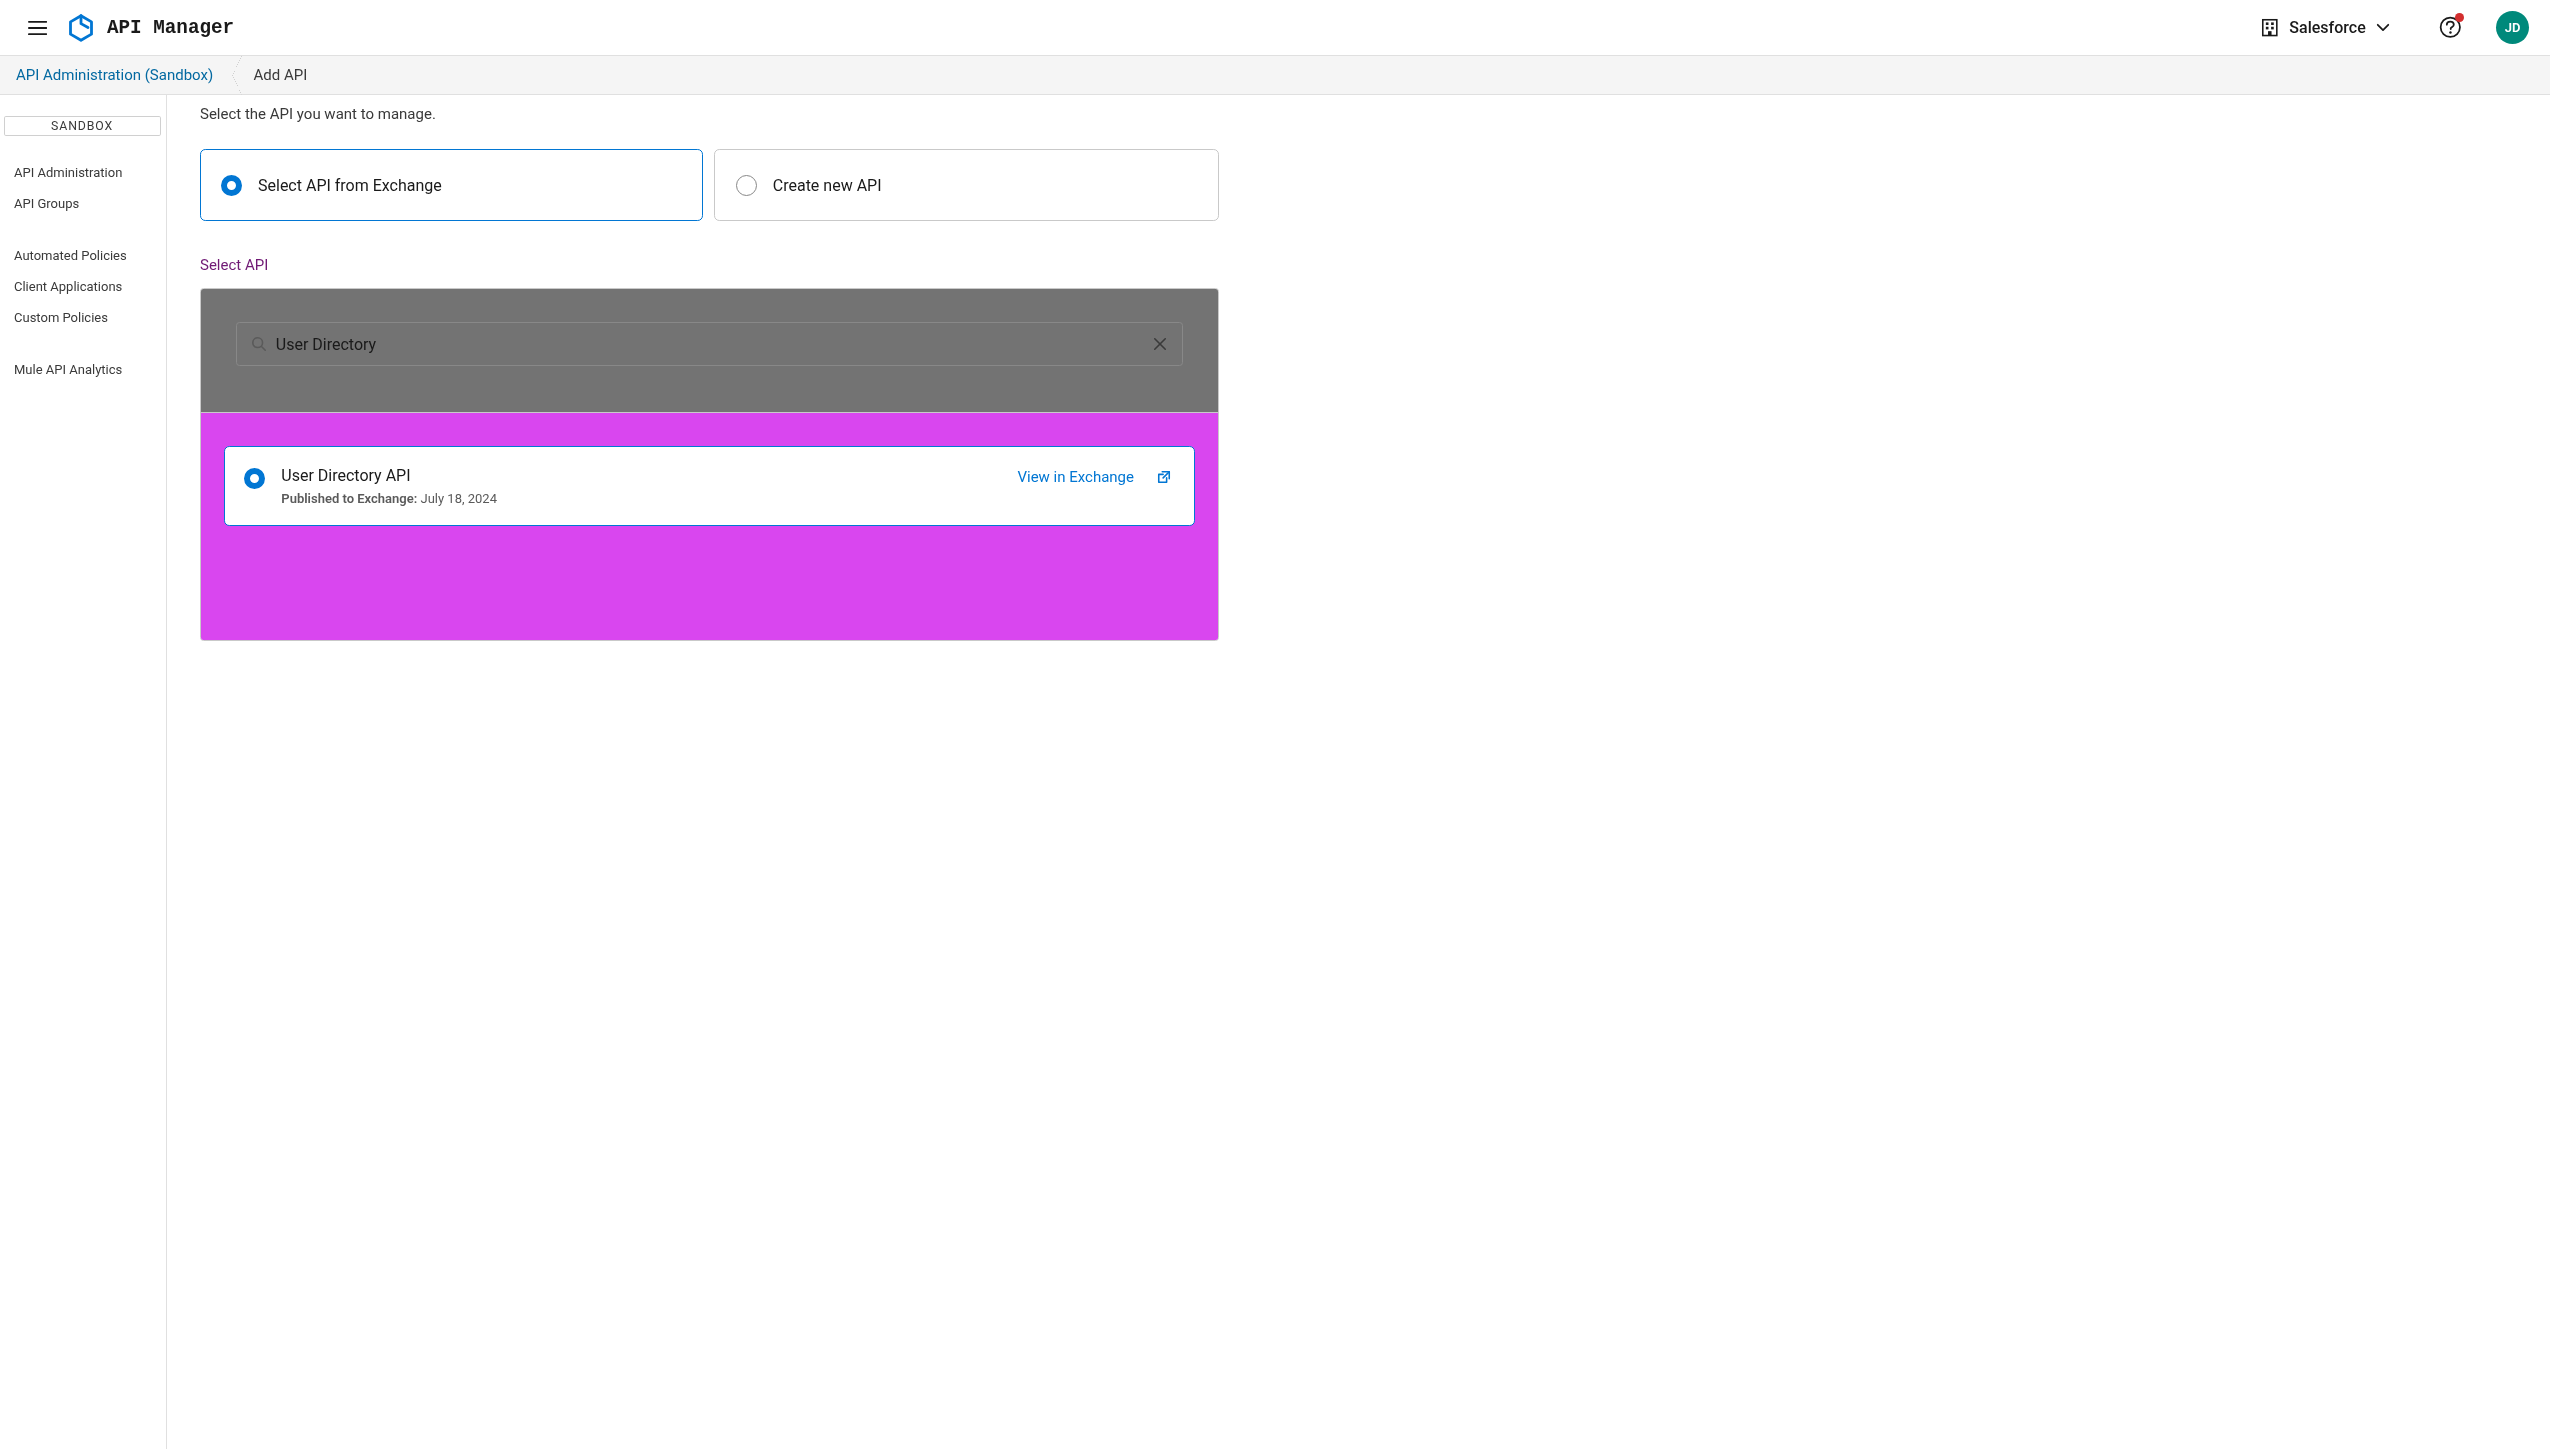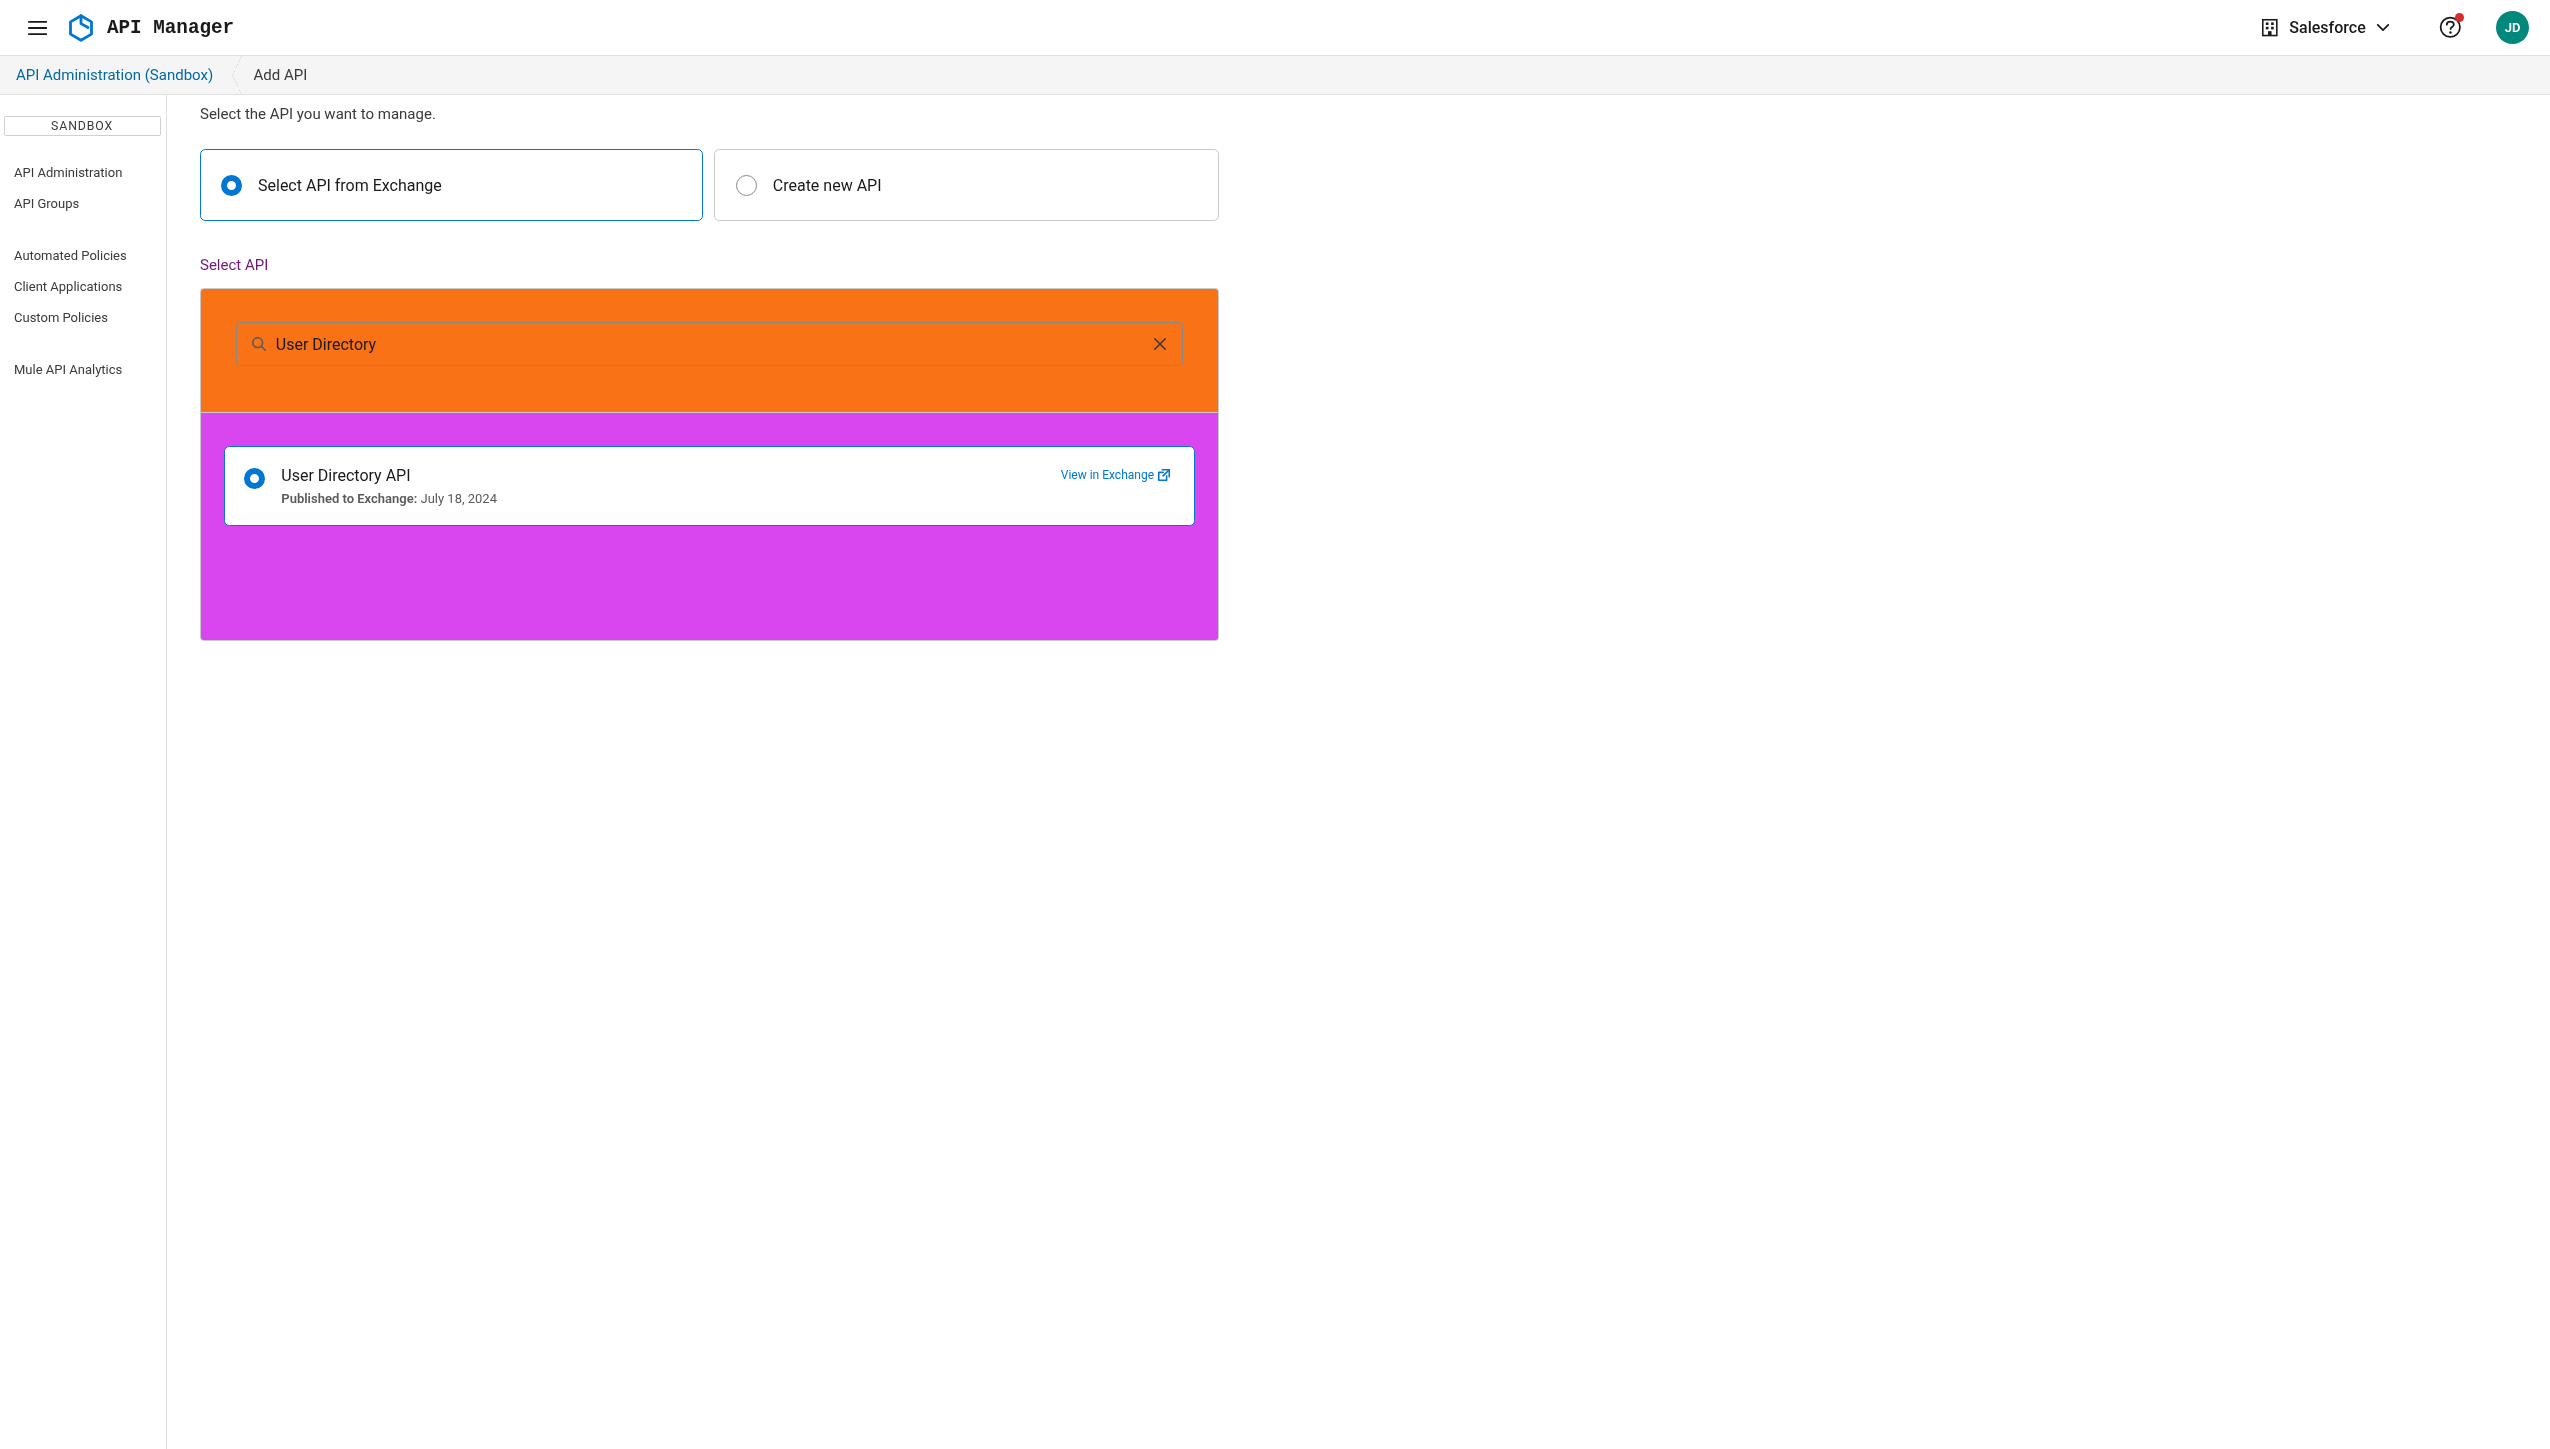--- a/index.html
+++ b/index.html
@@ -254,21 +254,21 @@
 
 .select-api-box {
   margin-top: 14px;
   border: 0.9px solid #c9c9c9;
   border-radius: 3.5px;
   overflow: hidden;
 }
 
 .search-wrap {
   padding: 33px 35px 46px 35px;
-  background: #f97316;
+  background: #737373;
 }
 
 .search-field {
   display: flex;
   align-items: center;
   border: 0.9px solid #888;
   border-radius: 3.5px;
   height: 44px;
   padding: 0 14px;
   gap: 8.8px;
@@ -328,23 +328,23 @@
 
 .result-meta {
   font-size: 13px;
   color: #5a5a5a;
 }
 .result-meta .meta-label { font-weight: 600; }
 
 .view-exchange {
   display: flex;
   align-items: center;
-  gap: 3px;
+  gap: 23px;
   color: #0176d3;
-  font-size: 12px;
+  font-size: 15px;
   cursor: pointer;
   flex-shrink: 0;
   margin-top: 1.8px;
 }
 
 </style>
 </head>
 <body>
 
 <div class="topbar">

